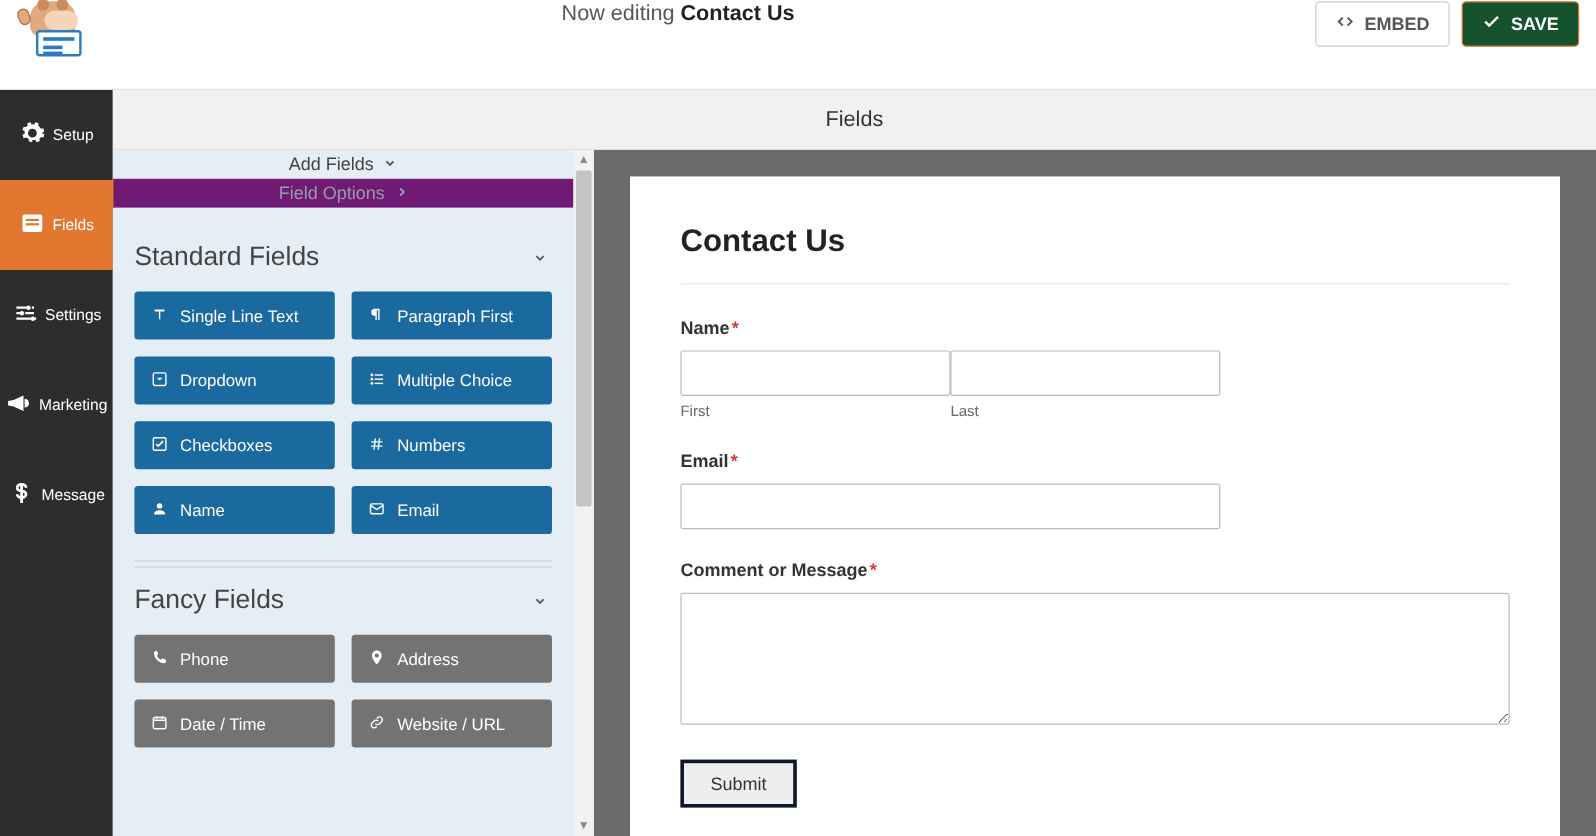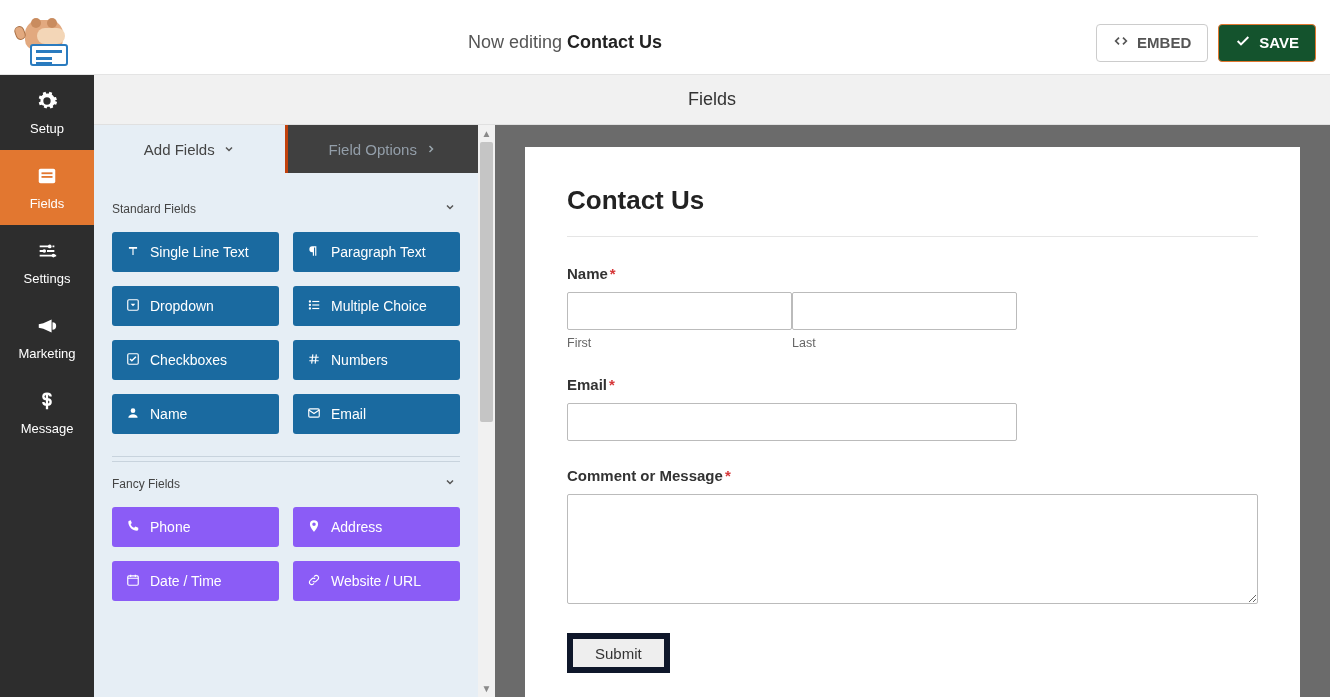--- a/index.html
+++ b/index.html
@@ -1,20 +1,20 @@
 <!DOCTYPE html>
 <html><head>
 <meta charset="utf-8">
 <style>
   * { box-sizing: border-box; margin: 0; padding: 0; }
   html, body { height: 100%; font-family: "Segoe UI", Arial, sans-serif; font-size: 14px; color: #333; }
   body { width: 1330px; height: 697px; overflow: hidden; background: #fff; }
 
   
-  .topbar { height: 75px; border-bottom: 1px solid #e4e4e4; display: flex; align-items: center; padding: 11px 14px 0 18px; gap: 24px; }
+  .topbar { height: 75px; border-bottom: 1px solid #e4e4e4; display: flex; align-items: flex-start; padding: 1px 14px 0 18px; gap: 24px; }
   .logo { width: 52px; height: 46px; position: relative; }
   .logo .bear { width: 38px; height: 30px; background:#e2a97f; border-radius: 14px 14px 10px 10px; position:absolute; top:0; left:7px; }
   .logo .ear { width:10px; height:10px; background:#c98c5f; border-radius:50%; position:absolute; top:-2px; }
   .logo .ear.l{ left:6px; } .logo .ear.r{ right:6px; }
   .logo .face { position:absolute; top:8px; left:12px; width:28px; height:16px; background:#f3d6b7; border-radius:8px; }
   .logo .hand { position:absolute; left:-3px; top:6px; width:10px; height:14px; background:#e2a97f; border-radius:5px; transform:rotate(-20deg); border:1px solid #a86e42;}
   .logo .env { position:absolute; bottom:0; left:12px; width:38px; height:22px; background:#fff; border:2px solid #2a7bbf; border-radius:3px; }
   .logo .env::before { content:""; position:absolute; top:4px; left:4px; right:4px; height:3px; background:#2a7bbf; }
   .logo .env::after  { content:""; position:absolute; top:11px; left:4px; right:14px; height:3px; background:#2a7bbf; box-shadow: 0 5px 0 #2a7bbf; }
 
@@ -25,69 +25,69 @@
   .btn { display:inline-flex; align-items:center; gap:8px; height:38px; padding:0 16px; border-radius:4px; font-size:15px; font-weight:600; cursor:pointer; }
   .btn.embed { background:#fff; border:1px solid #ccc; color:#555; }
   .btn.save  { background:#14532d; border:1px solid #e27730; color:#fff; }
   .btn.save svg, .btn.embed svg { width:16px; height:16px; }
 
   
   .layout { display:flex; height:calc(100% - 75px); }
 
   
   .nav { width:94px; background:#2d2d2d; display:flex; flex-direction:column; }
-  .nav .item { height:75px; display:flex; flex-direction:column; align-items:center; justify-content:center; gap:6px; color:#fff; font-size:13px; cursor:pointer; }
+  .nav .item { height:75px; display:flex; flex-direction:row; align-items:center; justify-content:center; gap:6px; color:#fff; font-size:13px; cursor:pointer; }
   .nav .item.active { background:#e27730; }
   .nav .item svg { width:22px; height:22px; fill:#fff; }
 
   
   .center { flex:1; display:flex; flex-direction:column; min-width:0; }
   .section-title { height:50px; background:#f1f1f1; border-bottom:1px solid #e0e0e0; display:flex; align-items:center; justify-content:center; font-size:18px; color:#333; }
 
   .center-body { flex:1; display:flex; min-height:0; }
 
   
   .panel-wrap { width:401px; display:flex; position:relative; }
   .panel { flex:1; background:#e6eef5; overflow:hidden; display:flex; flex-direction:column; }
-  .tabs { display:flex; height:48px; }
+  .tabs { display:flex; height:48px;flex-direction:column; }
   .tab { flex:1; display:flex; align-items:center; justify-content:center; gap:8px; font-size:15px; color:#444; cursor:pointer; }
-  .tab.inactive { background:#404040; color:#939ea9; border-left:3px solid #c2410c; }
+  .tab.inactive { background:#701a75; color:#939ea9; border-left:1px solid #c2410c; }
   .tab svg { width:12px; height:12px; }
 
   .panel-scroll { flex:1; overflow:hidden; padding: 20px 18px 0 18px; }
-  .group-head { display:flex; align-items:center; justify-content:space-between; padding:14px 4px 16px 0; font-size:12px; color:#444; border-top:1px solid #c8d3dd; }
+  .group-head { display:flex; align-items:center; justify-content:space-between; padding:14px 4px 16px 0; font-size:22px; color:#444; border-top:1px solid #c8d3dd; }
   .group-head.first { border-top:none; padding-top:8px; }
   .group-head svg { width:12px; height:12px; }
 
   .grid { display:grid; grid-template-columns:1fr 1fr; gap:14px; padding-bottom:22px; border-bottom:1px solid #c8d3dd; margin-bottom:4px;}
   .grid:last-of-type { border-bottom:none; }
   .field-btn { height:40px; border-radius:3px; display:flex; align-items:center; gap:10px; padding:0 14px; color:#fff; font-size:14px; cursor:grab; }
   .field-btn.std   { background:#1a6aa0; }
-  .field-btn.fancy { background:#8b5cf6; }
+  .field-btn.fancy { background:#737373; }
   .field-btn svg { width:14px; height:14px; fill:#fff; flex:0 0 14px; }
 
   .scroll-rail { width:17px; background:#f1f1f1; position:relative; }
   .scroll-rail .arrow { position:absolute; left:0; right:0; height:17px; display:flex; align-items:center; justify-content:center; color:#8a8a8a; font-size:10px; }
   .scroll-rail .arrow.up { top:0; } .scroll-rail .arrow.down { bottom:0; }
   .scroll-rail .thumb { position:absolute; left:2px; right:2px; top:17px; height:280px; background:#c5c5c5; border-radius:2px; }
 
   
   .preview { flex:1; background:#6b6b6b; padding:22px 30px 0 30px; overflow:hidden; }
   .form-card { background:#fff; padding:38px 42px 26px 42px; min-height:100%; }
   .form-card h1 { font-size:26px; font-weight:700; color:#222; padding-bottom:20px; border-bottom:1px solid #e5e5e5; margin-bottom:28px; }
   .ffield { margin-bottom:26px; }
   .flabel { font-size:15px; color:#333; font-weight:600; display:block; margin-bottom:10px; }
   .flabel .req { color:#d63638; margin-left:2px; }
   .name-row { display:flex; max-width:450px;}
   .name-row .col { flex:1; }
   .text-input { width:100%; max-width:450px; height:38px; border:1px solid #bbb; border-radius:2px; background:#fff; }
   .name-row .text-input { max-width:none; }
   .sublabel { font-size:12.5px; color:#666; margin-top:6px; display:block; }
   .textarea { width:100%; height:110px; border:1px solid #bbb; border-radius:2px; resize:both; background:#fff; }
-  .submit-btn { height:40px; padding:0 22px; background:#eee; border:6px solid #0f172a; font-size:15px; color:#333; cursor:pointer; }
+  .submit-btn { height:40px; padding:0 22px; background:#eee; border:3px solid #0f172a; font-size:15px; color:#333; cursor:pointer; }
 </style>
 </head>
 <body>
 
 <div class="topbar">
   <div class="logo">
     <div class="bear">
         <div class="ear l"></div>
         <div class="ear r"></div>
         <div class="face"></div>
@@ -187,21 +187,21 @@
               <div class="field-btn std">
                   <span><svg viewBox="0 0 24 24">
                       <path d="M5 5h14v3H13v11h-2V8H5z"></path>
                     </svg></span>
                   <span>Single Line Text</span>
                 </div>
               <div class="field-btn std">
                   <span><svg viewBox="0 0 24 24">
                       <path d="M9 4a5 5 0 000 10h1v6h2V6h2v14h2V4z"></path>
                     </svg></span>
-                  <span>Paragraph Text</span>
+                  <span>Paragraph First</span>
                 </div>
               <div class="field-btn std">
                   <span><svg viewBox="0 0 24 24">
                       <rect x="3" y="3" width="18" height="18" rx="2" fill="none" stroke="#fff" stroke-width="2"></rect>
                       <path d="M8 10l4 4 4-4z"></path>
                     </svg></span>
                   <span>Dropdown</span>
                 </div>
               <div class="field-btn std">
                   <span><svg viewBox="0 0 24 24">

